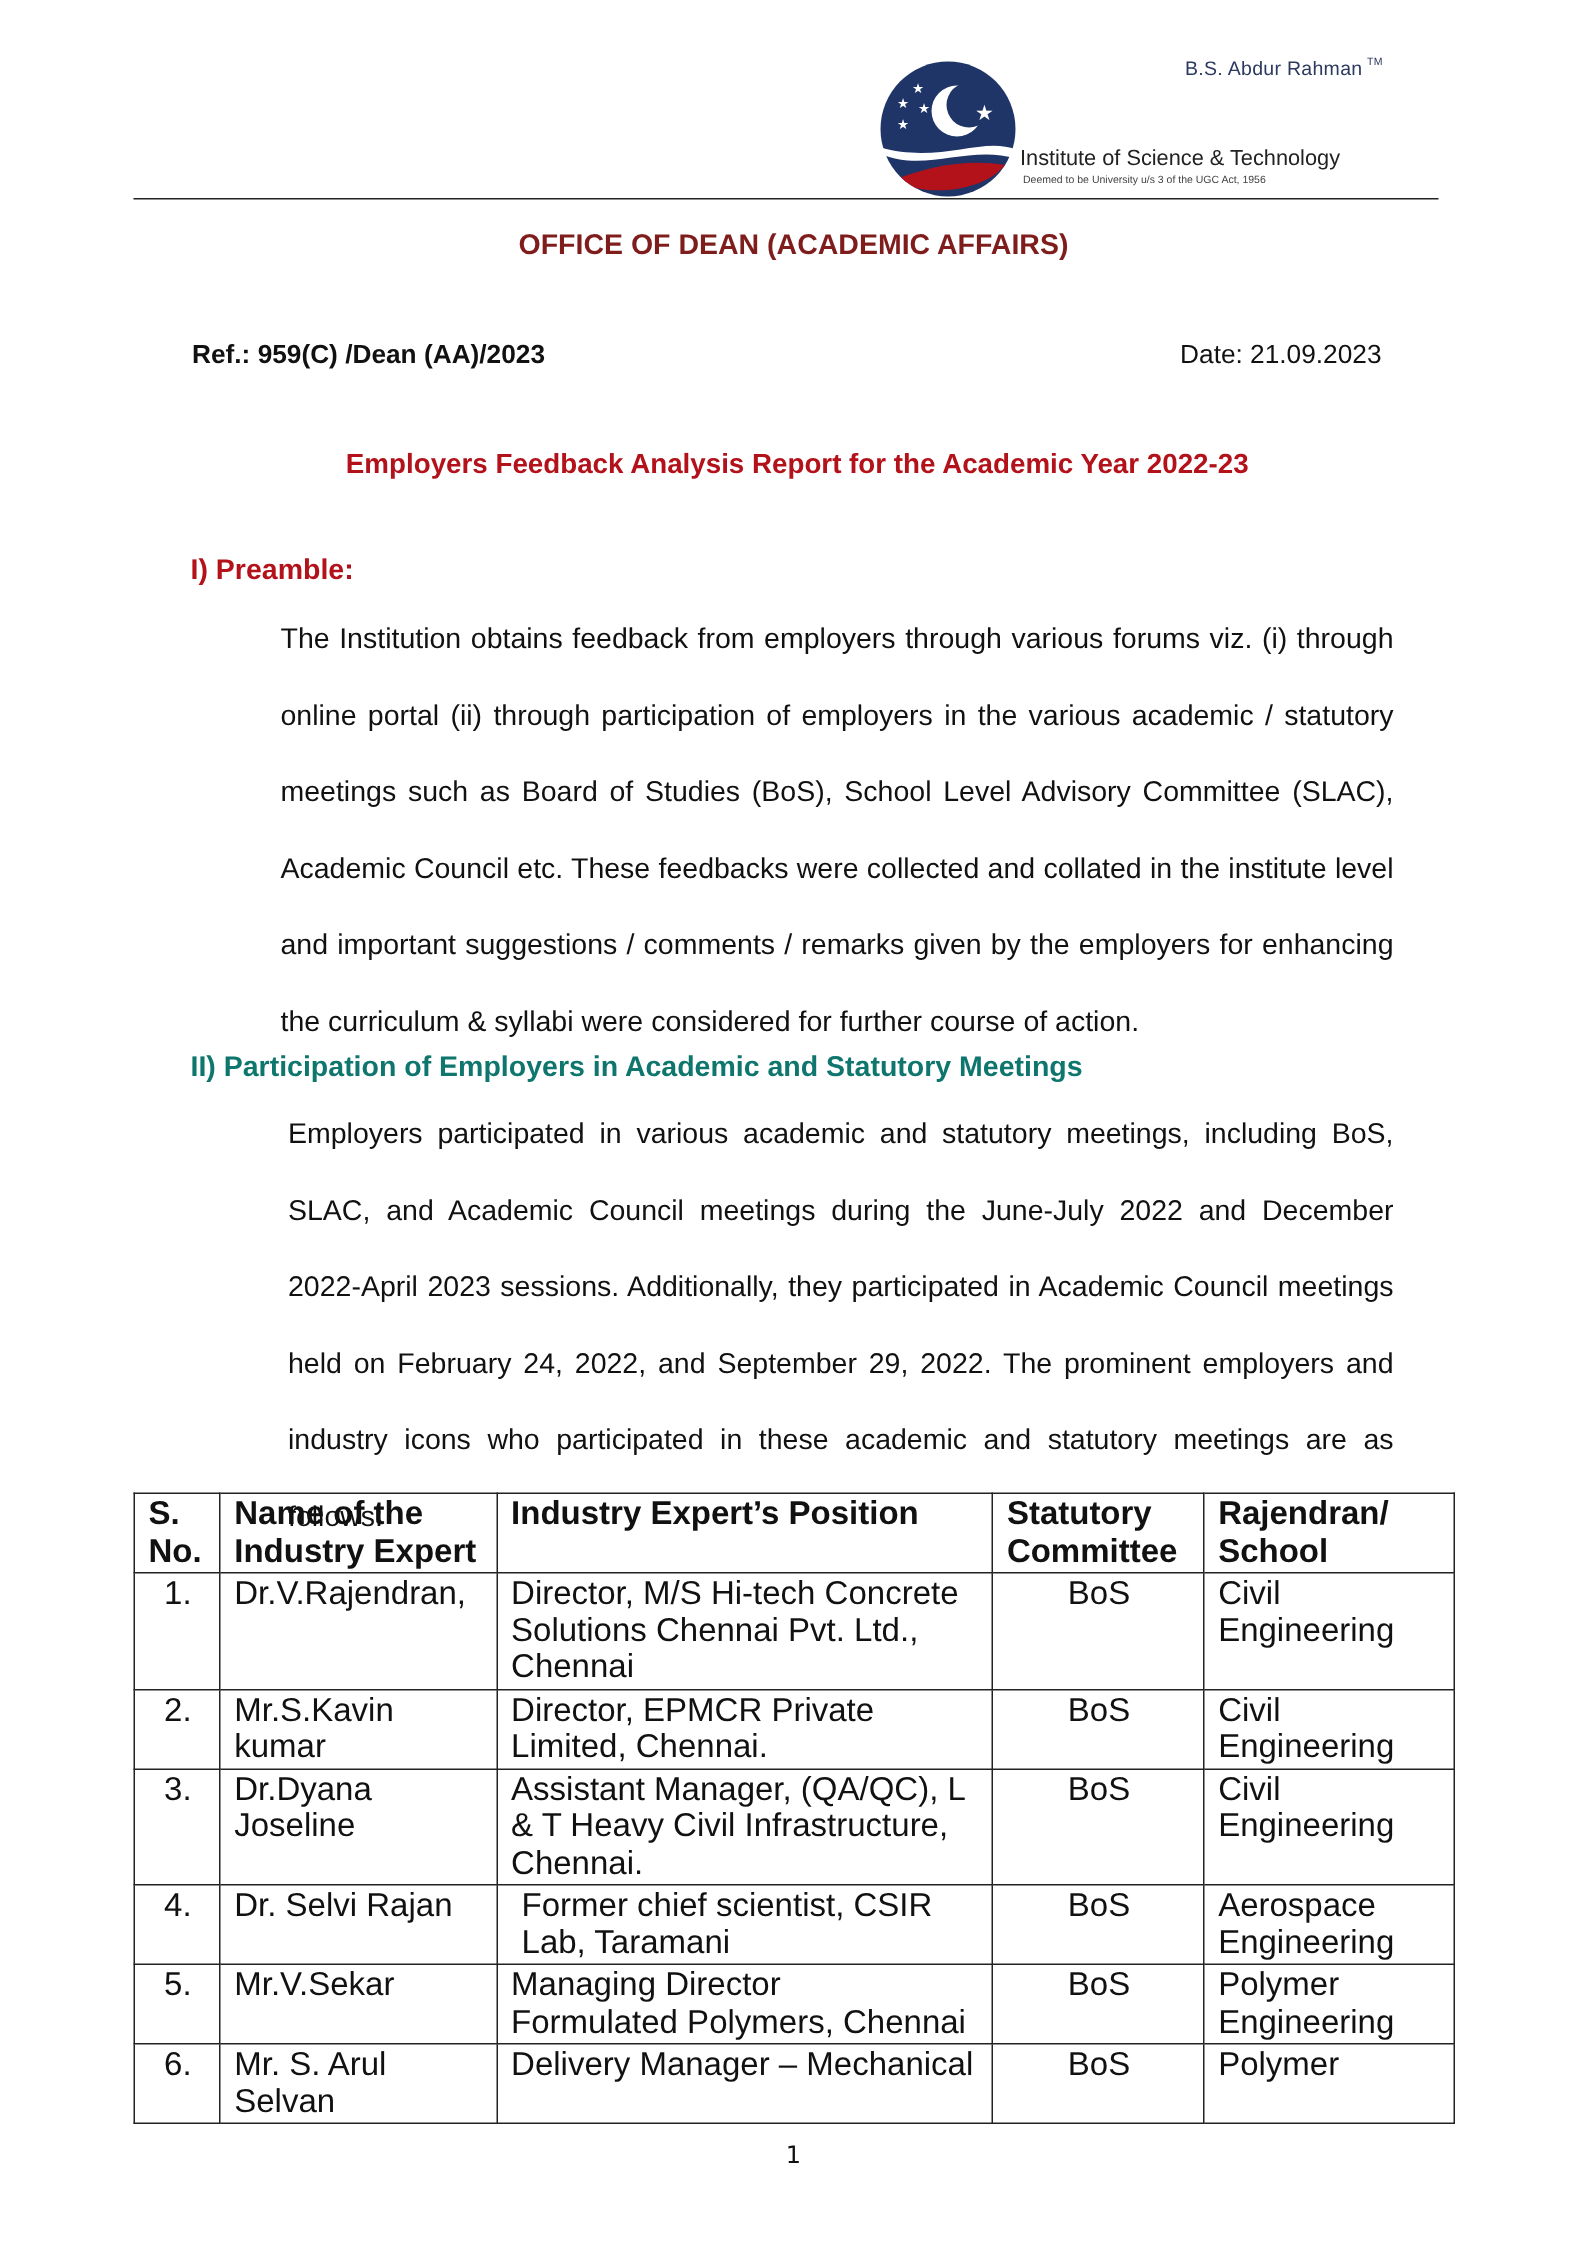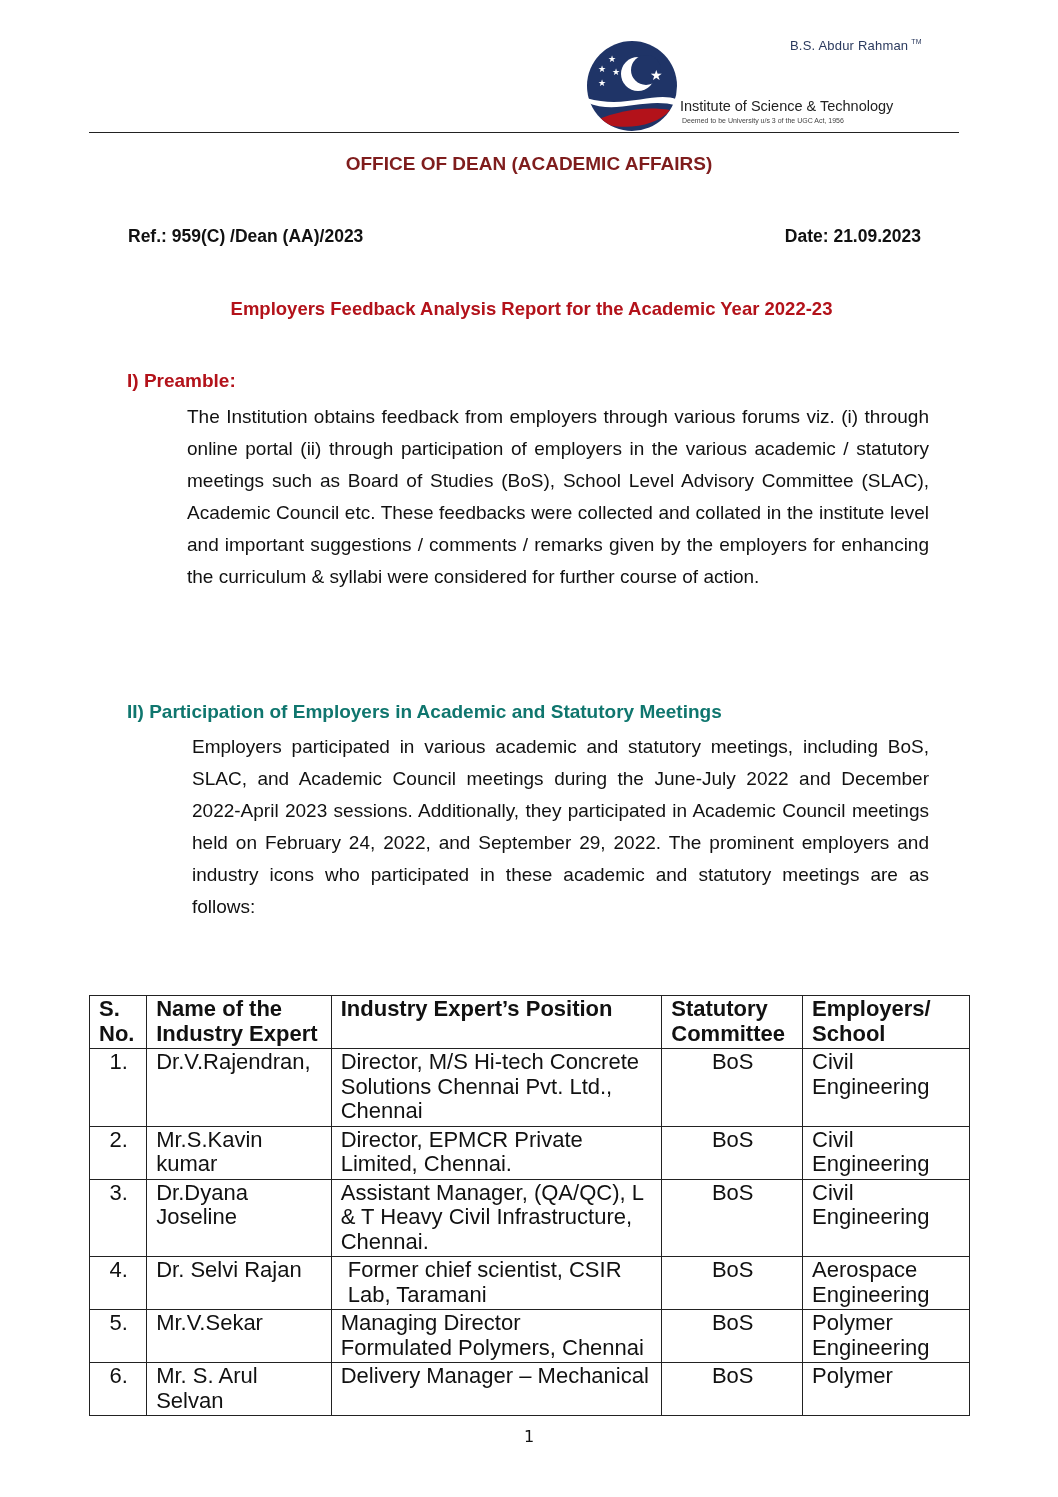--- a/index.html
+++ b/index.html
@@ -9,25 +9,25 @@
   .logo-emblem { position:absolute; left:0; top:2px; width:92px; height:92px; }
   .logo-top { position:absolute; left:204px; top:0; font-size:13px; color:#2b3a5e; letter-spacing:0.2px; }
   .logo-tm { font-size:7px; vertical-align:top; margin-left:3px; }
   .logo-name { position:absolute; left:92px; top:8px; font-size:52px; font-weight:bold; color:#1f3467; letter-spacing:0.5px; line-height:56px; }
   .logo-sub { position:absolute; left:94px; top:60px; font-size:14.5px; color:#222; }
   .logo-sub2 { position:absolute; left:96px; top:79px; font-size:7px; color:#444; }
   .hrule { position:absolute; left:89px; top:132px; width:870px; height:0; border-top:1.6px solid #222; }
   .office { position:absolute; top:153px; left:0; width:1058px; text-align:center; color:#7f1d1d;
             font-weight:bold; font-size:19px; }
   .ref { position:absolute; left:128px; top:226px; font-weight:bold; font-size:17.5px; }
-  .date { position:absolute; right:137px; top:226px; font-weight:bold; font-size:17.5px; }
+  .date { position:absolute; right:137px; top:226px; font-weight:normal; font-size:17.5px; }
   .title { position:absolute; top:298px; left:0; width:1063px; text-align:center; color:#b3121a;
            font-weight:bold; font-size:18.5px; }
   .h1 { position:absolute; left:127px; top:370px; color:#b3121a; font-weight:bold; font-size:19px; }
-  .para { position:absolute; font-size:19px; line-height:32px; text-align:justify; color:#111; }
+  .para { position:absolute; font-size:19px; line-height:51px; text-align:justify; color:#111; }
   .p1 { left:187px; top:401px; width:742px; }
   .h2 { position:absolute; left:127px; top:701px; color:#0f766e; font-weight:bold; font-size:19px; }
   .p2 { left:192px; top:731px; width:737px; }
   table.experts { position:absolute; left:89px; top:995px; width:881px; border-collapse:collapse;
                   font-size:22px; }
   table.experts td, table.experts th { border:1.2px solid #222; vertical-align:top; padding:1px 8px 2px 9px; line-height:24.5px; }
   table.experts th { font-weight:bold; text-align:left; }
   th.c-pos, th.c-com { text-align:center; }
   td.c-sno { text-align:center; }
   td.c-com { text-align:center; }
@@ -83,21 +83,21 @@
       <col class="col-pos">
       <col class="col-com">
       <col class="col-dept">
     </colgroup>
   <thead>
     <tr>
       <th>S. No.</th>
       <th>Name of the Industry Expert</th>
       <th class="c-pos">Industry Expert’s Position</th>
       <th class="c-com">Statutory Committee</th>
-      <th>Employers/ School</th>
+      <th>Rajendran/ School</th>
     </tr>
   </thead>
   <tbody id="expert-rows">
       <tr>
         <td class="c-sno">1.</td>
         <td class="c-name" style="white-space: pre-line;">Dr.V.Rajendran,</td>
         <td class="c-pos" style="white-space: pre-line;">Director, M/S Hi-tech Concrete Solutions Chennai Pvt. Ltd., Chennai</td>
         <td class="c-com">BoS</td>
         <td class="c-dept">Civil Engineering</td>
       </tr>

